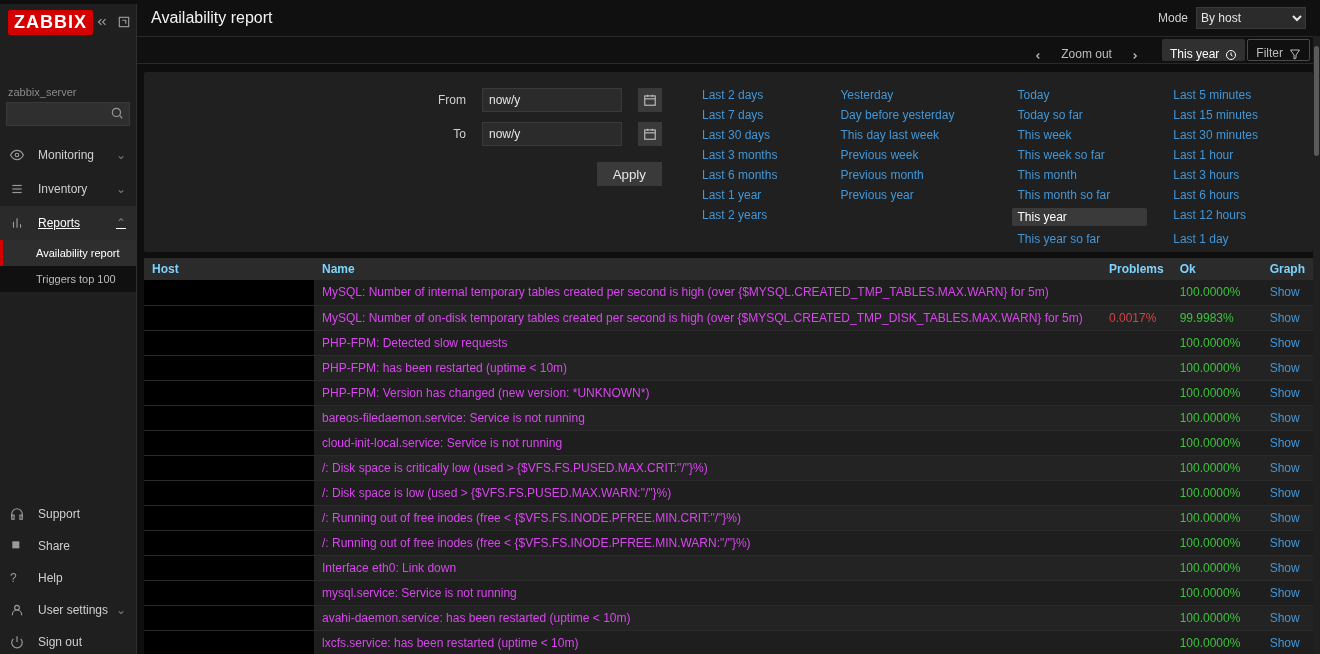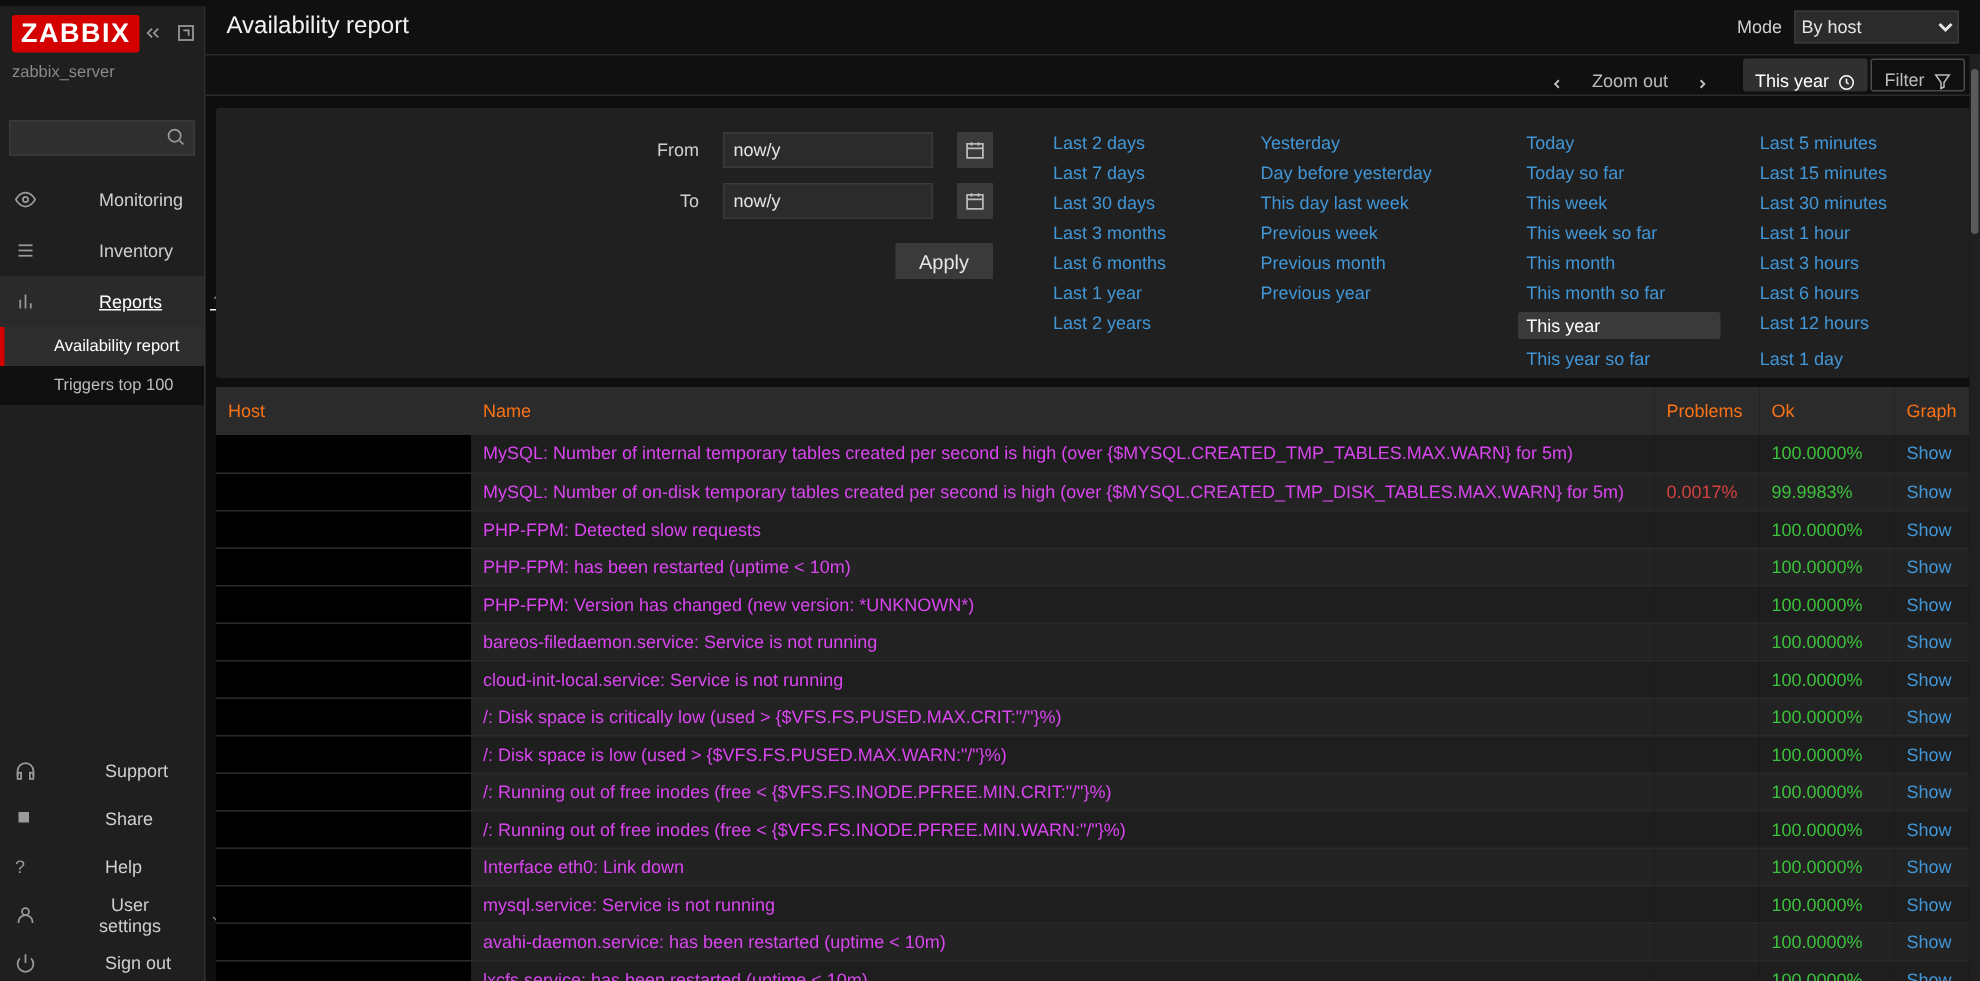--- a/index.html
+++ b/index.html
@@ -5,27 +5,27 @@
   * { box-sizing: border-box; margin: 0; padding: 0; font-family: Arial, Helvetica, sans-serif; }
   body { background:#0e0e0e; color:#f2f2f2; font-size:12px; width:1320px; height:654px; overflow:hidden; position:relative; }
 
   
   .sidebar { position:absolute; left:0; top:4px; width:137px; height:654px; background:#1f1f1f; border-right:1px solid #303030; }
   .sb-top { display:flex; align-items:center; height:36px; padding-left:8px; }
   .logo   { font-weight:bold; font-size:18px; letter-spacing:1px; color:#d40000; background:#d40000; color:#ffffff; padding:2px 6px; border-radius:2px; }
   .logo > span{color:#fff;}
   .sb-top .sb-icons{margin-left:auto; display:flex; gap:4px; padding-right:6px;}
   .sb-icon-btn{width:18px;height:18px;display:flex;align-items:center;justify-content:center;color:#9a9a9a;cursor:pointer;}
-  .server-name{color:#8a8a8a;font-size:11px;padding:2px 8px 26px 8px;}
+  .server-name{color:#8a8a8a;font-size:11px;padding:2px 8px 4px 8px;margin-top:44px;}
   .search{margin:0 6px 12px 6px;position:relative;}
   .search input{width:100%;background:#2f2f2f;border:1px solid #3a3a3a;color:#eee;height:24px;padding:0 24px 0 6px;font-size:12px;}
   .search .sicon{position:absolute;right:6px;top:4px;color:#9a9a9a;}
 
   .menu-section{ }
-  .menu-item{display:flex;align-items:center;height:34px;padding:0 10px;color:#cfcfcf;cursor:pointer;gap:32px;}
+  .menu-item{display:flex;align-items:center;height:34px;padding:0 10px;color:#cfcfcf;cursor:pointer;}
   .menu-item .mi-icon{width:18px;margin-right:10px;color:#9a9a9a;display:inline-flex;}
   .menu-item .mi-arrow{margin-left:auto;color:#7a7a7a;}
   .menu-item.active{background:#2a2a2a;color:#ffffff;text-decoration:underline;}
   .submenu{background:#101010;}
   .submenu .sm-item{display:block;height:26px;line-height:26px;padding-left:36px;color:#bdbdbd;cursor:pointer;font-size:11px;}
   .submenu .sm-item.active{background:#2e2e2e;color:#ffffff;border-left:3px solid #d40000;padding-left:33px;}
 
   .sidebar .bottom{position:absolute;bottom:0;left:0;right:0;text-align:center;}
   .bottom .menu-item{height:32px;}
 
@@ -51,21 +51,21 @@
   .ft-row input{background:#2b2b2b;border:1px solid #3a3a3a;color:#e5e5e5;height:24px;width:140px;padding:0 6px;font-size:12px;}
   .ft-row .cal{width:24px;height:24px;background:#3a3a3a;display:flex;align-items:center;justify-content:center;cursor:pointer;}
   .apply-btn{background:#3a3a3a;color:#e5e5e5;border:none;height:24px;padding:0 16px;margin-top:6px;cursor:pointer;}
   .filter .presets{flex:1;display:grid;grid-template-columns:repeat(4,auto);column-gap:26px;row-gap:6px;align-content:start;padding-top:6px;}
   .preset{color:#4296d6;font-size:12px;cursor:pointer;white-space:nowrap;}
   .preset.sel{background:#3a3a3a;color:#fff;padding:2px 6px;border-radius:2px;margin-left:-6px;}
 
   
   .table-wrap{position:absolute;left:144px;top:258px;right:7px;bottom:0;overflow-y:hidden;}
   table{width:100%;border-collapse:collapse;font-size:12px;}
-  thead th{background:#2b2b2b;color:#f97316;text-align:left;height:32px;padding:0 8px;font-weight:normal;}
+  thead th{background:#2b2b2b;color:#7dd3fc;text-align:left;height:22px;padding:0 8px;font-weight:bold;}
   thead th.col-problems,thead th.col-ok{text-align:left;}
   thead th.col-graph{text-align:left;margin-top:44px;}
   tbody td{height:25px;padding:0 8px;border-bottom:1px solid #2a2a2a;}
   tbody tr:nth-child(odd){background:#1e1e1e;}
   tbody tr:nth-child(even){background:#232323;}
   td.host{color:#000;background:#000 !important;width:170px;}
   td.name a{color:#d946ef;text-decoration:none;}
   td.problems{color:#d64242;width:70px;}
   td.ok{color:#3cc23c;width:90px;}
   td.graph a{color:#4296d6;text-decoration:none;}

